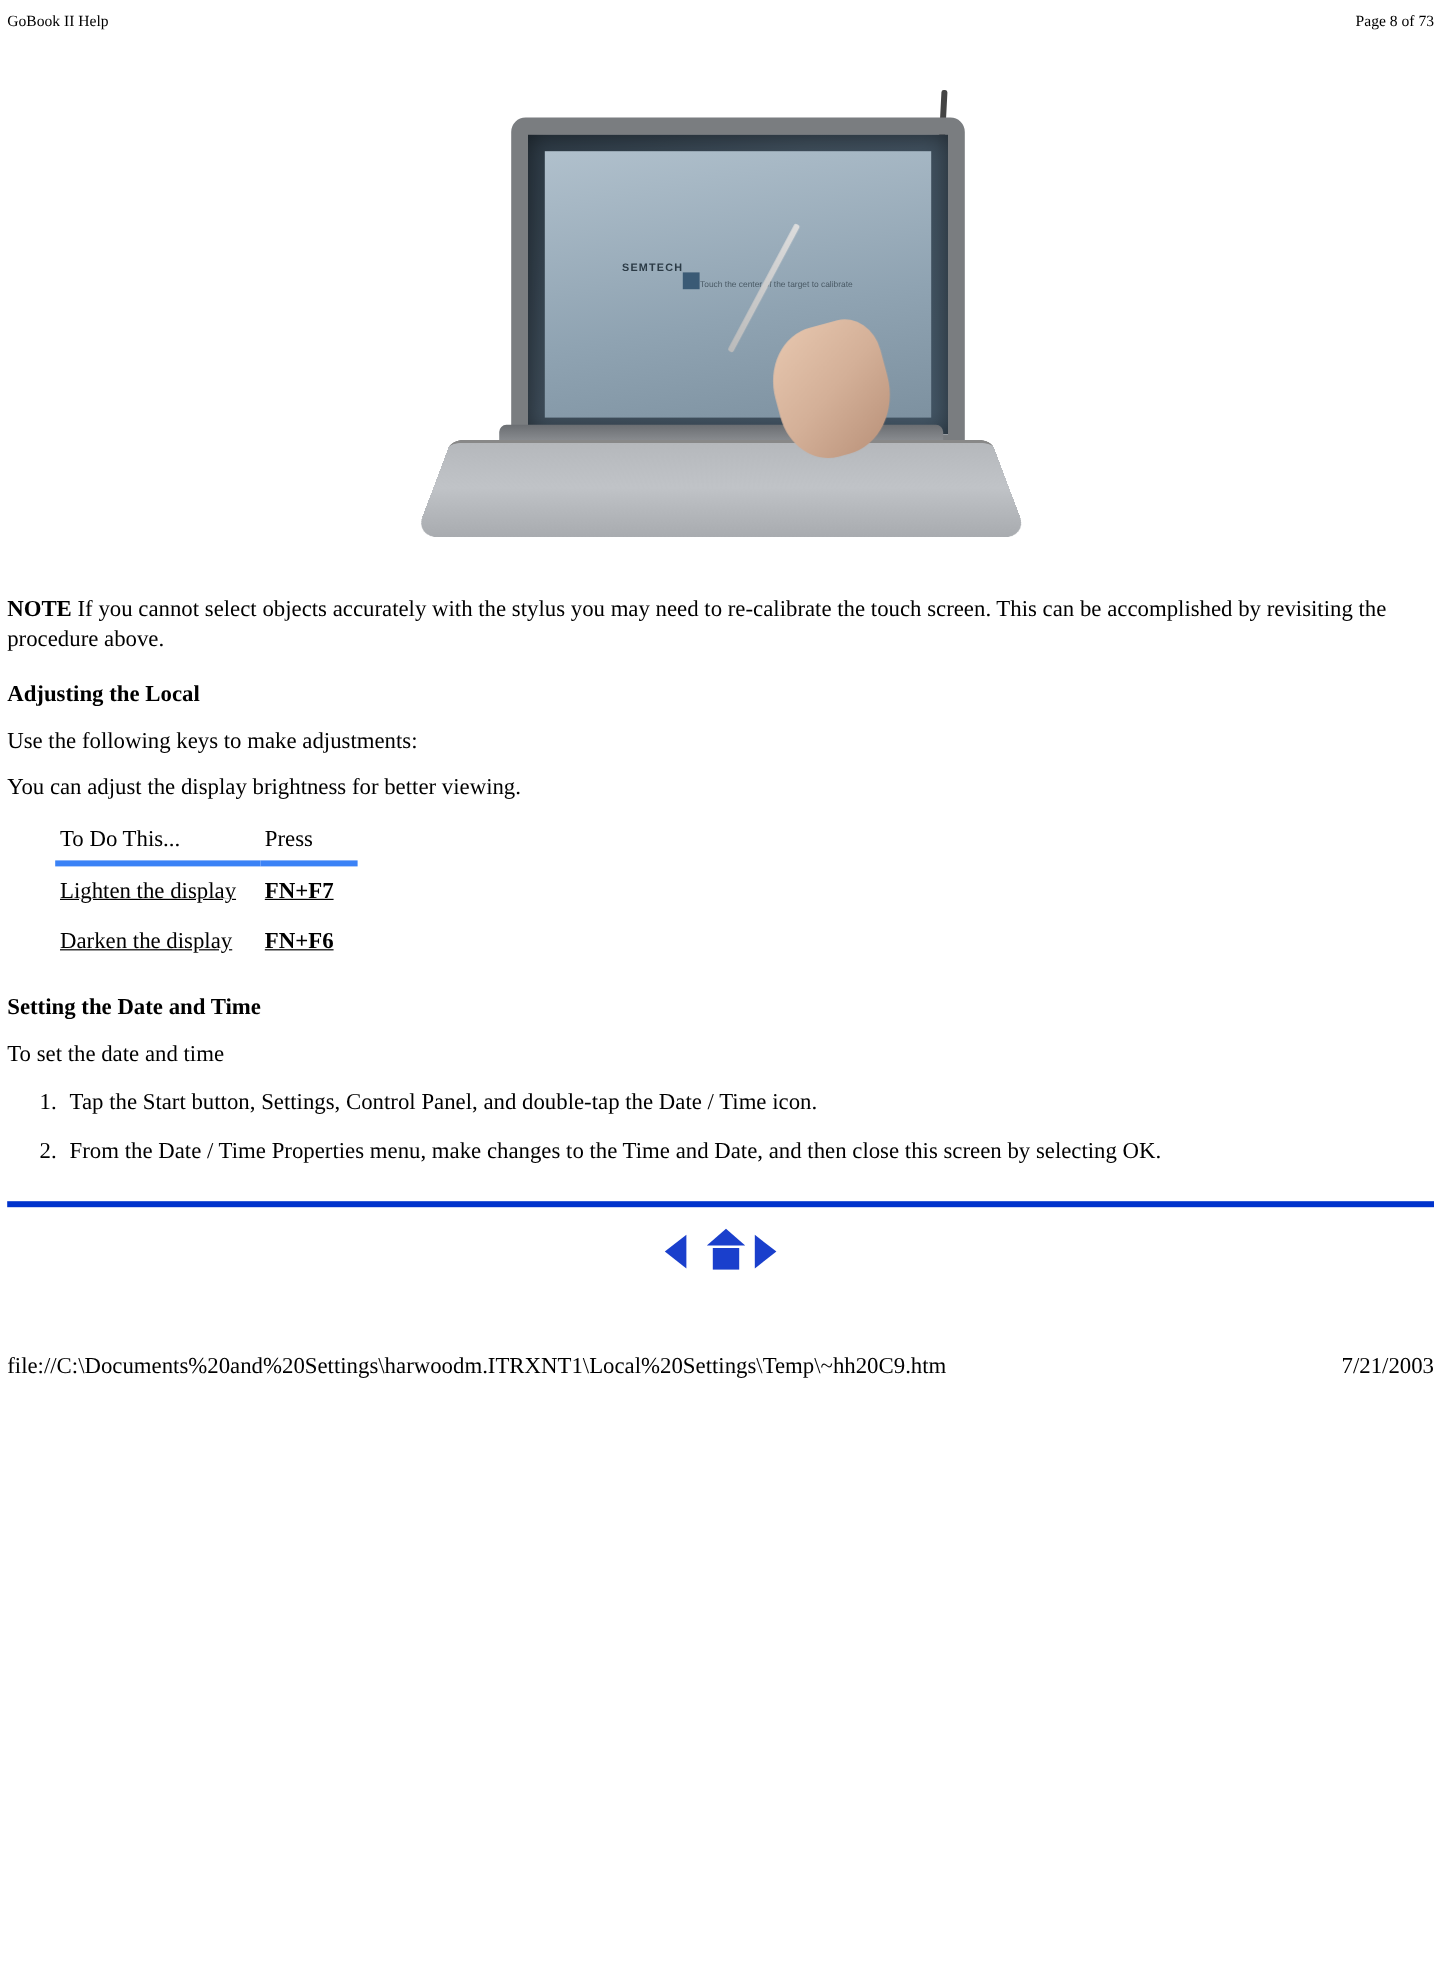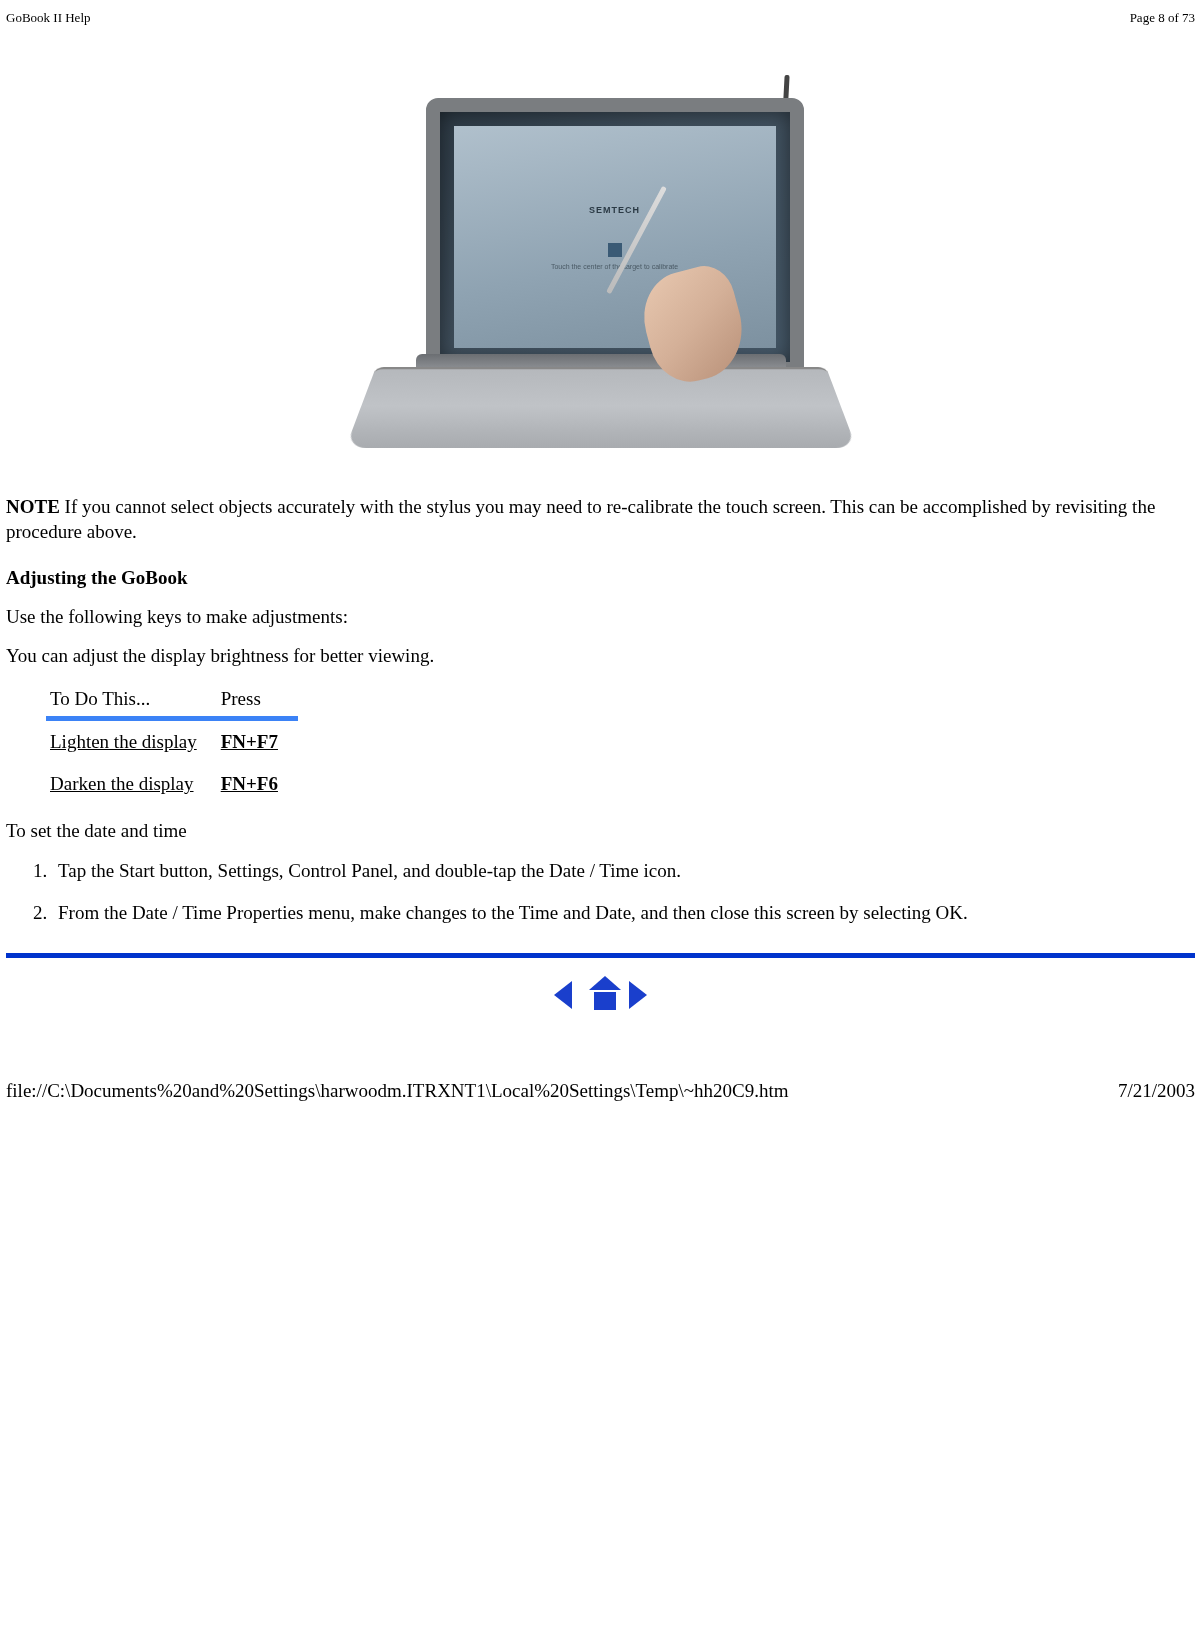--- a/index.html
+++ b/index.html
@@ -43,21 +43,21 @@
       box-shadow: inset 0 0 20px rgba(0,0,0,0.5);
     }
     .screen-inner {
       position: absolute;
       top: 14px;
       left: 14px;
       right: 14px;
       bottom: 14px;
       background: linear-gradient(170deg, #b0c0cc 0%, #8fa3b2 60%, #7d91a0 100%);
       display: flex;
-      flex-direction: column;
+      flex-direction: row;
       align-items: center;
       justify-content: center;
       color: #3a4a55;
       font-size: 8px;
       font-family: Arial, sans-serif;
     }
     .screen-logo {
       font-size: 9px;
       font-weight: bold;
       letter-spacing: 1px;
@@ -255,21 +255,21 @@
         <div class="stylus"></div>
         <div class="hand"></div>
       </div>
     </div>
   </div>
 
   <p>
     <span class="note-label">NOTE</span><span>  If you cannot select objects accurately with the stylus you may need to re-calibrate the touch screen.  This can be accomplished by revisiting the procedure above.</span>
   </p>
 
-  <p class="section-heading">Adjusting the GoBook</p>
+  <p class="section-heading">Adjusting the Local</p>
 
   <p>Use the following keys to make adjustments:</p>
   <p>You can adjust the display brightness for better viewing.</p>
 
   <table class="keys">
     <tbody>
         <tr>
       <th>To Do This...</th>
       <th>Press</th>
     </tr>
@@ -277,20 +277,21 @@
       <td>Lighten  the display</td>
       <td class="bold">FN+F7</td>
     </tr>
     <tr>
       <td>Darken the display</td>
       <td class="bold">FN+F6</td>
     </tr>
   </tbody>
     </table>
 
+  <p class="section-heading">Setting the Date and Time</p>
 
   <p>To set the date and time</p>
 
   <ol>
     <li>Tap the Start button,  Settings, Control Panel, and double-tap the Date / Time icon.</li>
     <li>From the Date / Time Properties menu,  make changes to the Time and Date, and then close this screen by selecting OK.</li>
   </ol>
 
   <div class="blue-bar"></div>
 

